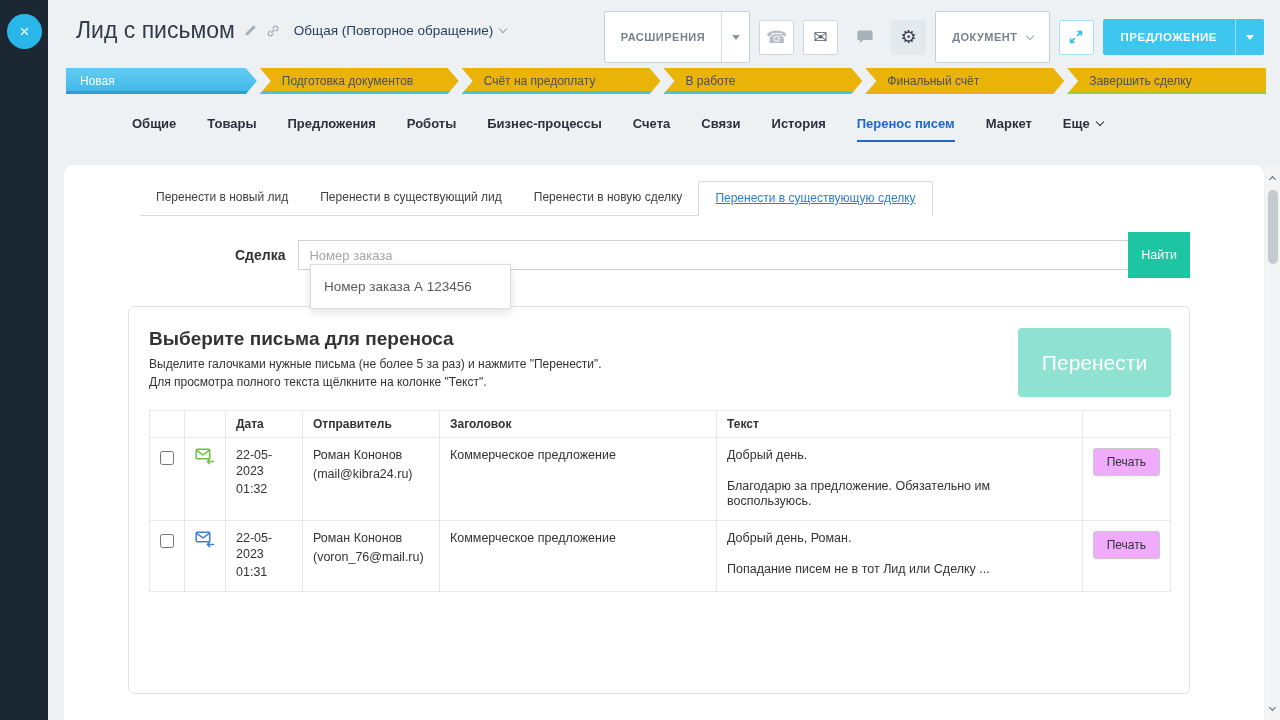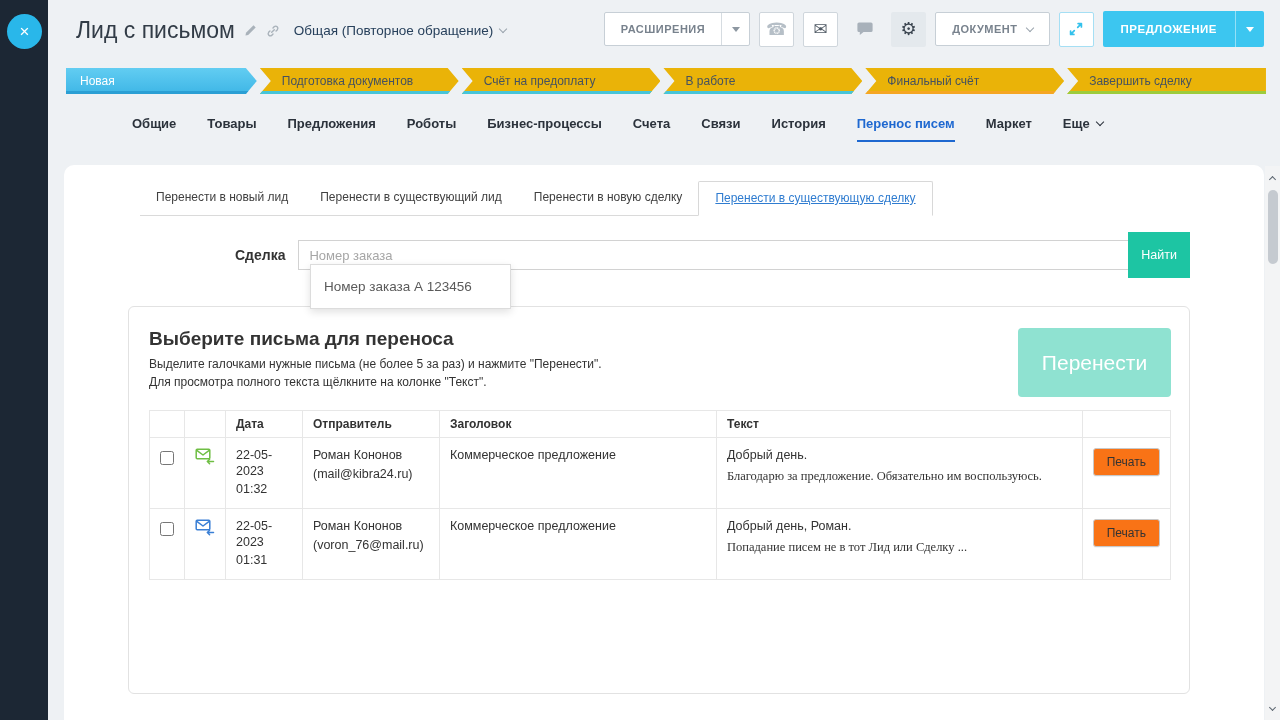--- a/index.html
+++ b/index.html
@@ -15,21 +15,21 @@
 
   
   .title-wrap { position:absolute; left:28px; top:17px; display:flex; align-items:center; }
   .page-title { font-size:23px; color:#323c47; font-weight:400; }
   .title-icon { margin-left:9px; display:flex; cursor:pointer; }
   .category-wrap { margin-left:14px; display:flex; align-items:center; gap:7px; cursor:pointer; }
   .category { font-size:13.5px; color:#28415c; }
   .chev { display:inline-block; width:6px; height:6px; border-right:1.6px solid #9aa4ad; border-bottom:1.6px solid #9aa4ad; transform:rotate(45deg); margin-top:-3px; }
 
   .actions { position:absolute; right:16px; top:11px; display:flex; align-items:center; gap:9px; }
-  .split-btn { display:flex; align-items:stretch; height:34px; border:1px solid #c7cfd6; background:#fff; border-radius:2px; cursor:pointer; }
+  .split-btn { display:flex; align-items:stretch; height:52px; border:1px solid #c7cfd6; background:#fff; border-radius:2px; cursor:pointer; }
   .split-btn .seg-label { display:flex; align-items:center; gap:9px; padding:0 16px; font-size:11px; font-weight:700; letter-spacing:.5px; color:#78828d; }
   .split-btn .seg-sep { width:1px; background:#d6dce1; }
   .split-btn .seg-chev { width:27px; display:flex; align-items:center; justify-content:center; }
   .tri { width:0; height:0; border-left:4px solid transparent; border-right:4px solid transparent; border-top:5px solid #8d97a1; }
   .tri.white { border-top-color:#fff; }
 
   .icon-btn { width:35px; height:35px; display:flex; align-items:center; justify-content:center; border-radius:2px; cursor:pointer; }
   .icon-btn.bordered { border:1px solid #cfd6dc; background:#fff; }
   .icon-btn.accent-border { border:1px solid #a5dff4; background:#fff; }
   .icon-btn.soft { background:#e4e9ed; }
@@ -80,22 +80,22 @@
   .card-hint + .card-hint { margin-top:2px; }
   .btn-transfer { position:absolute; right:18px; top:21px; width:153px; height:69px; border:none; border-radius:4px; background:#8fe2d1; color:#fff; font-size:21px; cursor:pointer; font-family:inherit; }
 
   table.mail { width:100%; border-collapse:collapse; margin-top:20px; }
   table.mail th, table.mail td { border:1px solid #e7e7e7; }
   table.mail th { font-size:12px; font-weight:700; text-align:left; color:#333; padding:6px 10px; height:27px; }
   table.mail td { font-size:12.5px; color:#333; padding:10px; vertical-align:top; line-height:1.25; }
   td.c-check, td.c-icon { text-align:center; }
   td.c-check input { width:14px; height:14px; margin-top:3px; cursor:pointer; }
   .date-time, .sender-email { margin-top:3px; }
-  .text2 { margin-top:5px;font-family:Liberation Serif, serif; }
-  .btn-print { font-size:12px; padding:6px 13px; background:#f97316; border:1px solid #c8c8c8; border-radius:3px; color:#333; cursor:pointer; font-family:inherit; box-shadow:0 1px 0 rgba(0,0,0,.04); }
+  .text2 { margin-top:15px; }
+  .btn-print { font-size:12px; padding:6px 13px; background:#f0abfc; border:1px solid #c8c8c8; border-radius:3px; color:#333; cursor:pointer; font-family:inherit; box-shadow:0 1px 0 rgba(0,0,0,.04); }
   td.c-print { text-align:center; padding-top:12px; }
 
   
   .scrollbar { position:absolute; right:0; top:166px; bottom:0; width:15px; background:#f3f4f5; z-index:6; }
   .sb-arrow { position:absolute; left:0; width:15px; height:15px; display:flex; align-items:center; justify-content:center; cursor:pointer; }
   .sb-arrow .chev { border-color:#5c6670; width:5px; height:5px; margin:0; }
   .sb-up { top:4px; } .sb-up .chev { transform:rotate(-135deg); margin-top:3px; }
   .sb-down { bottom:4px; } .sb-down .chev { transform:rotate(45deg); margin-bottom:3px; }
   .sb-thumb { position:absolute; left:2.5px; top:24px; width:10px; height:74px; border-radius:5px; background:#c5cad0; cursor:grab; }
 </style>

